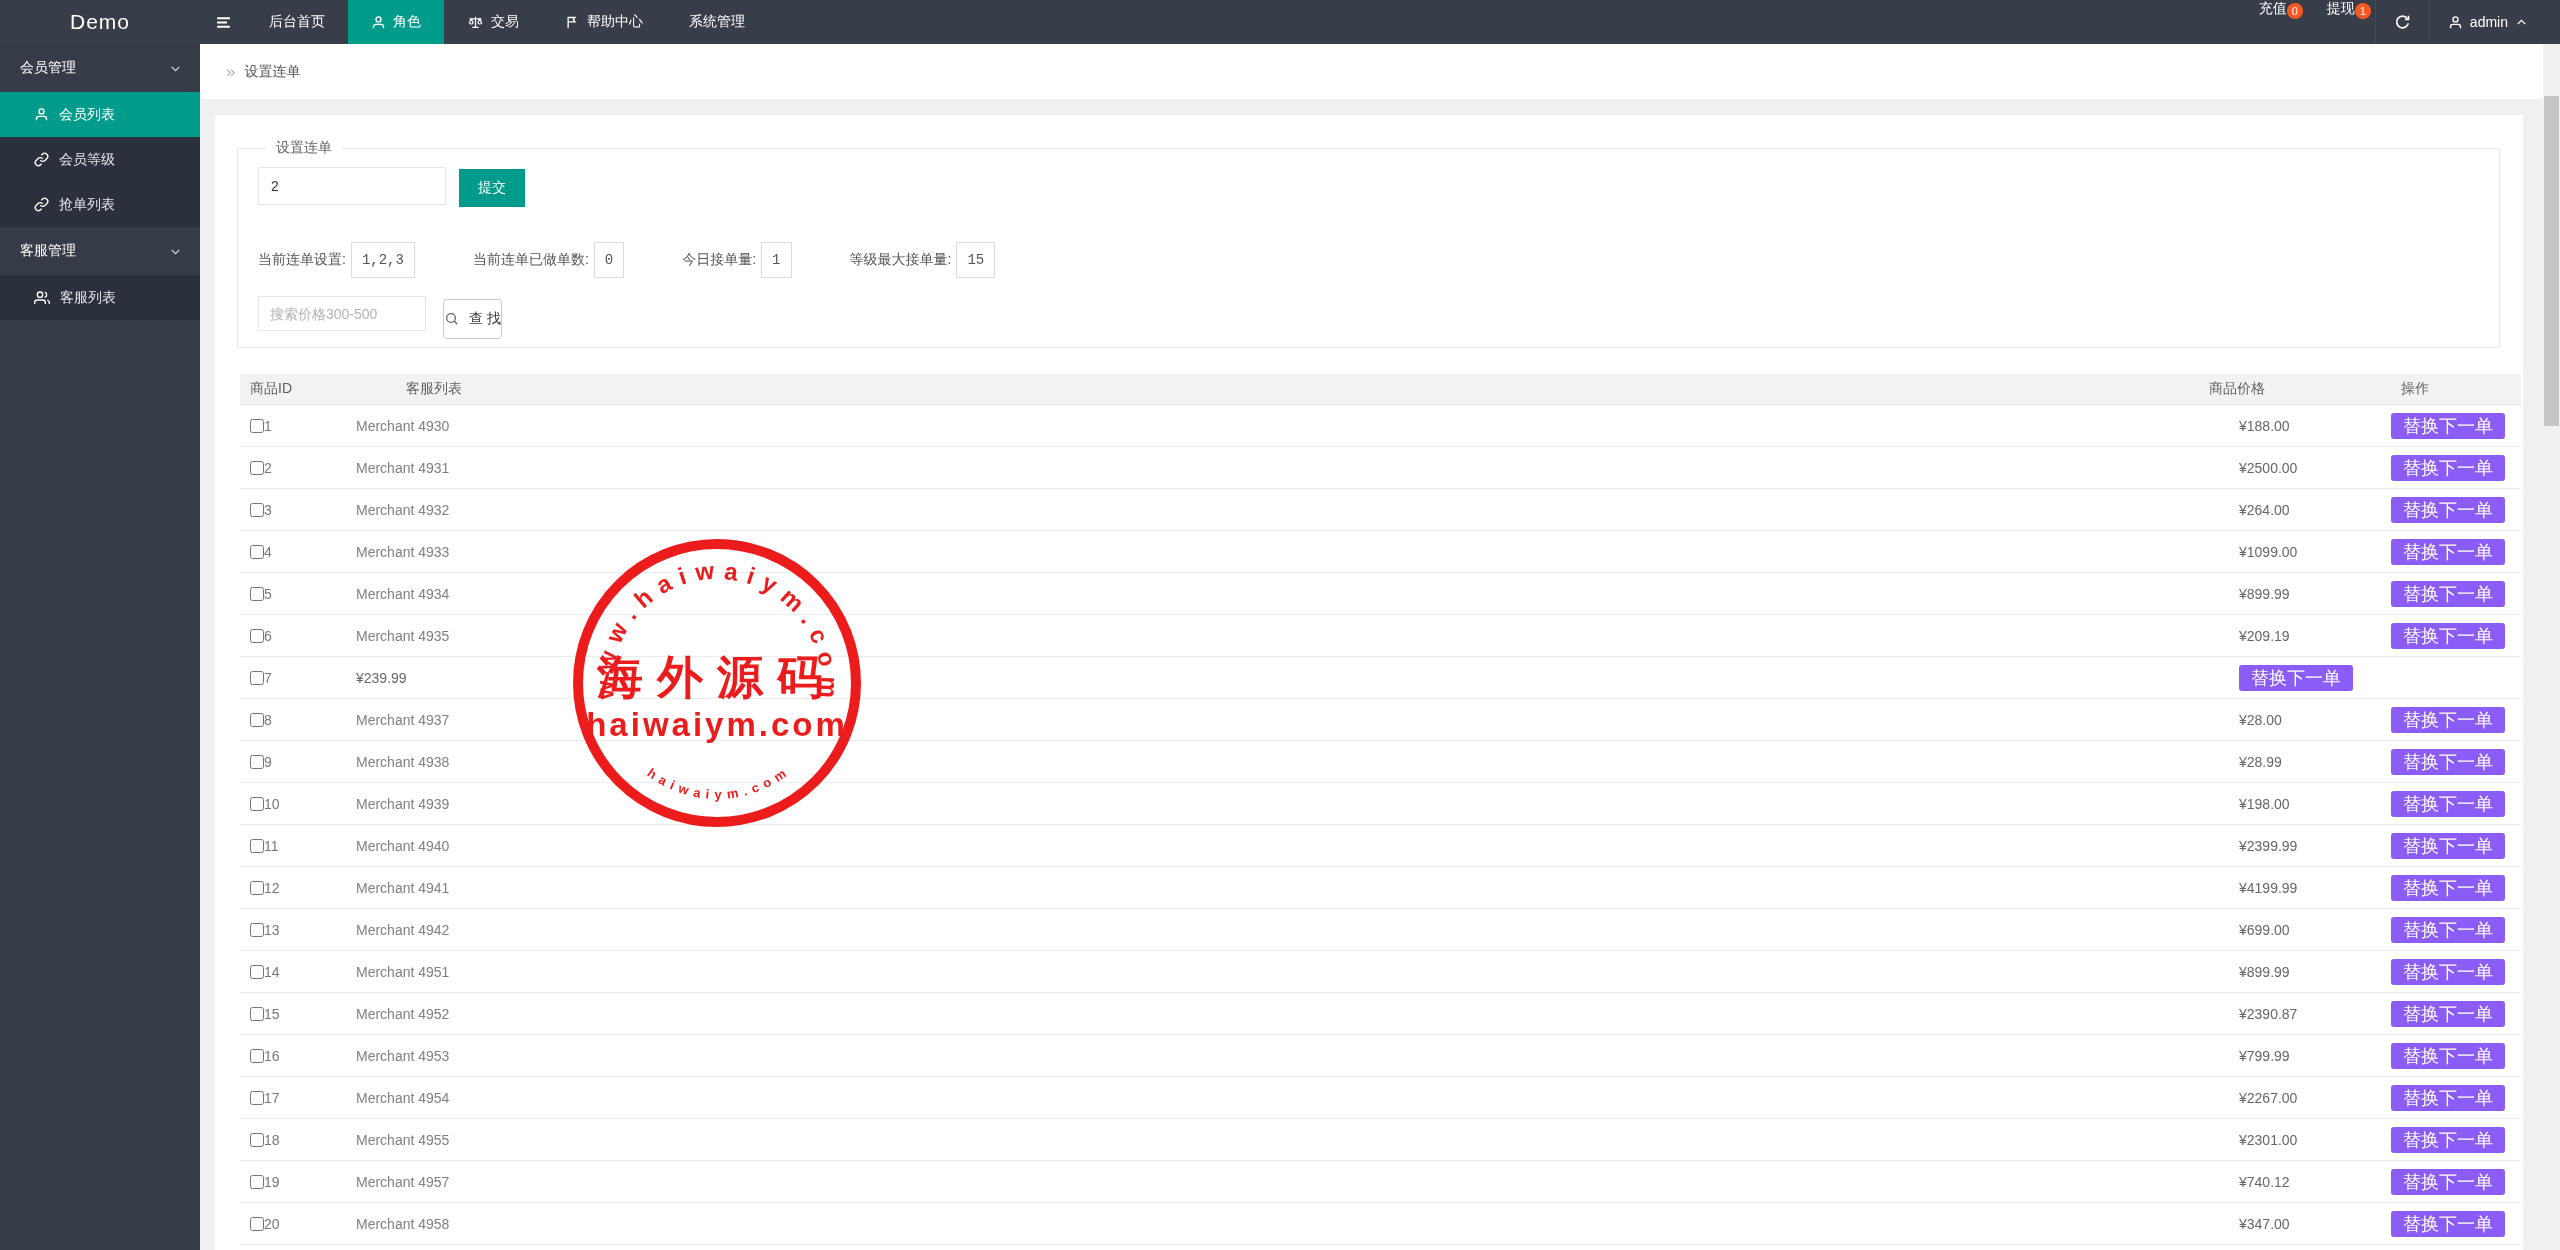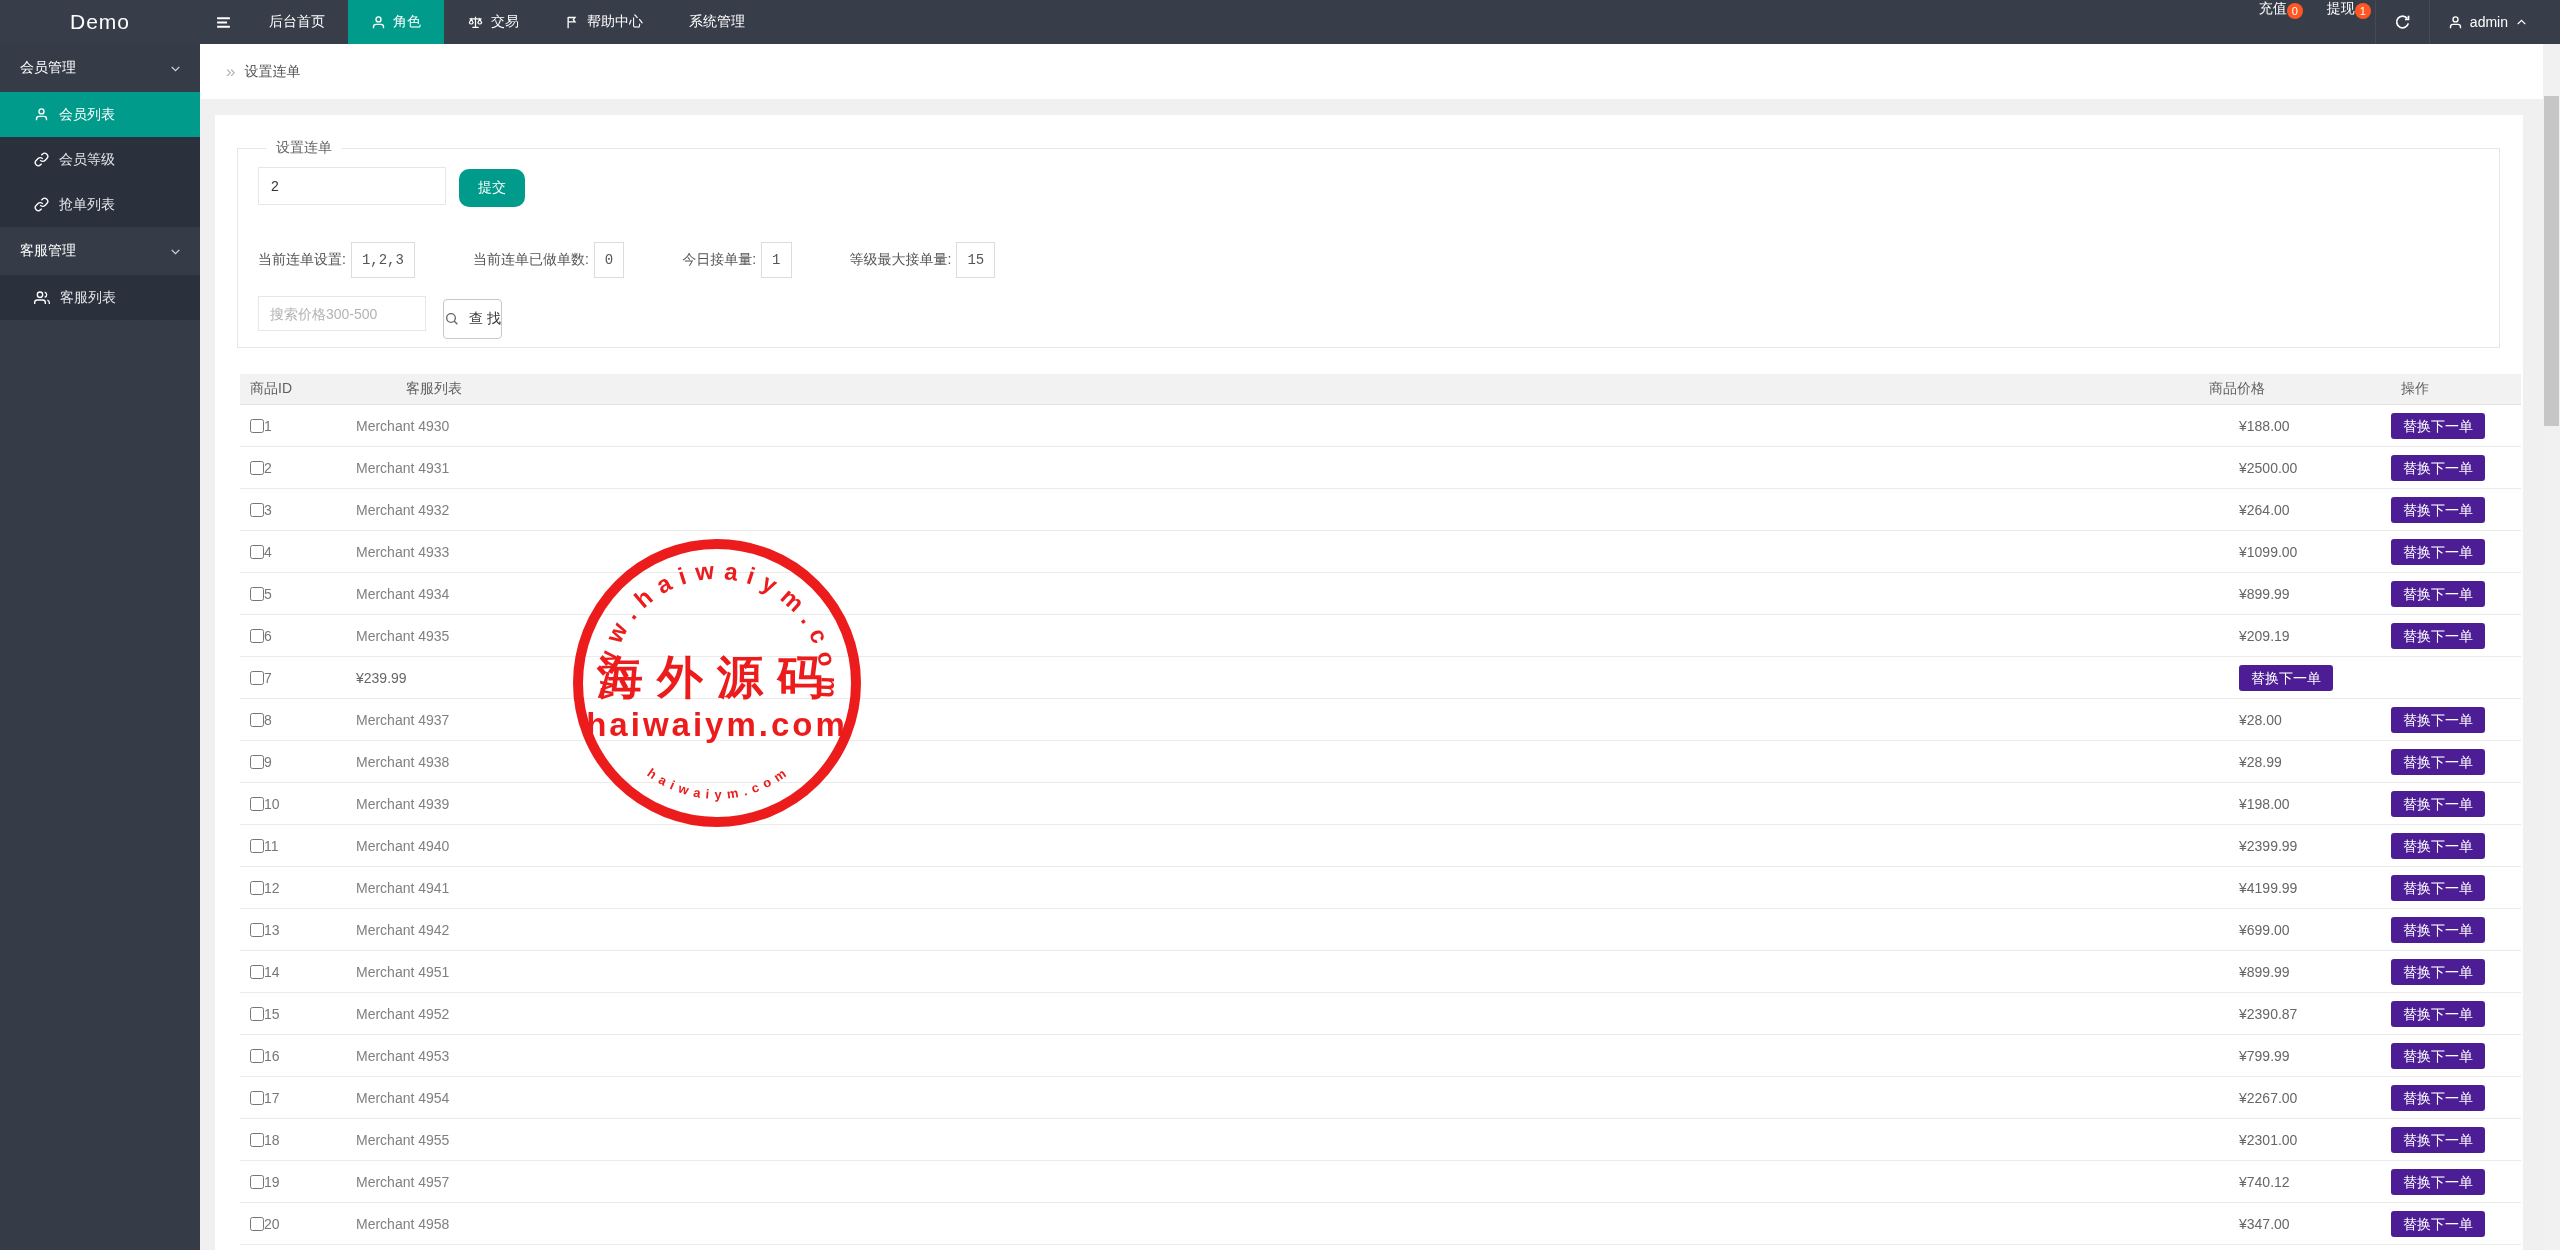--- a/index.html
+++ b/index.html
@@ -35,21 +35,21 @@
   .bc-arrow { color:#b3b3b3; font-size:17px; line-height:1; }
 
   
   .card { position:absolute; top:115px; left:215px; width:2308px; height:1135px; background:#ffffff; z-index:4; }
 
   .fieldset { position:absolute; top:33px; left:22px; width:2263px; height:200px; border:1px solid #e6e6e6; }
   .legend { position:absolute; top:-10px; left:28px; background:#ffffff; padding:0 10px; color:#646464; font-size:14px; }
 
   .row1 { position:absolute; top:18px; left:20px; display:flex; align-items:flex-start; }
   .num-input { width:188px; height:38px; border:1px solid #e6e6e6; padding:0 12px; font-size:14px; color:#333; font-family:inherit; outline:none; }
-  .submit-btn { margin-left:13px; margin-top:2px; height:38px; padding:0 19px; background:#009b8b; color:#fff; border:none; border-radius:10px; font-size:14px; font-family:inherit; cursor:pointer; }
+  .submit-btn { margin-left:13px; margin-top:2px; height:38px; padding:0 19px; background:#009b8b; color:#fff; border:none; border-radius:0; font-size:14px; font-family:inherit; cursor:pointer; }
 
   .stats-row { position:absolute; top:93px; left:20px; display:flex; align-items:center; }
   .stat-group { display:flex; align-items:center; margin-right:58px; }
   .stat-label { font-size:14px; color:#555; }
   .stat-box { margin-left:5px; border:1px solid #dcdcdc; padding:9px 10px; min-width:14px; text-align:center; font-size:14px; color:#555;font-family:Liberation Mono, monospace; }
 
   .search-row { position:absolute; top:147px; left:20px; display:flex; align-items:flex-start; }
   .search-input { width:168px; height:35px; border:1px solid #e6e6e6; padding:0 11px; font-size:14px; color:#333; font-family:inherit; outline:none; }
   .search-input::placeholder { color:#b3b3b3; }
   .find-btn { margin-left:17px; margin-top:3px; height:40px; display:flex; align-items:center; gap:9px; padding:0 0; background:#ffffff; border:1px solid #c9c9c9; border-radius:4px; font-size:14px; color:#333; font-family:inherit; cursor:pointer; }
@@ -57,21 +57,21 @@
   
   .table { position:absolute; top:259px; left:25px; width:2281px; }
   .thead, .trow { display:grid; grid-template-columns:116px 1fr 152px 130px; align-items:center; }
   .thead { height:31px; background:#f2f2f2; border-bottom:1px solid #e2e2e2; font-size:14px; color:#5f5f5f;gap:40px; }
   .thead > div { padding-left:10px; }
   .trow { height:42px; border-bottom:1px solid #ebebeb; font-size:14px; }
   .cell-id { display:flex; align-items:center; padding-left:10px; color:#777; }
   .cell-id input { width:14px; height:14px; margin:0; }
   .cell-name { color:#808080; }
   .cell-price { color:#666; }
-  .action-btn { height:26px; line-height:26px; padding:0 12px; background:#4c1d95; color:#ffffff; border:none; border-radius:3px; font-size:14px; font-family:inherit; cursor:pointer; }
+  .action-btn { height:26px; line-height:26px; padding:0 12px; background:#8b5cf6; color:#ffffff; border:none; border-radius:3px; font-size:18px; font-family:inherit; cursor:pointer; }
 
   
   .watermark { position:absolute; top:515px; left:549px; width:336px; height:336px; z-index:10; opacity:.93; pointer-events:none; }
   .watermark text { fill:#ec0b0b; font-family:"Liberation Sans","DejaVu Sans",sans-serif; font-weight:bold; }
 
   
   .scrollbar { position:absolute; top:44px; right:0; width:17px; height:1206px; background:#f1f1f1; z-index:30; }
   .scroll-thumb { position:absolute; top:52px; left:1px; width:15px; height:330px; background:#c6c6c6; }
 </style>
 </head>

